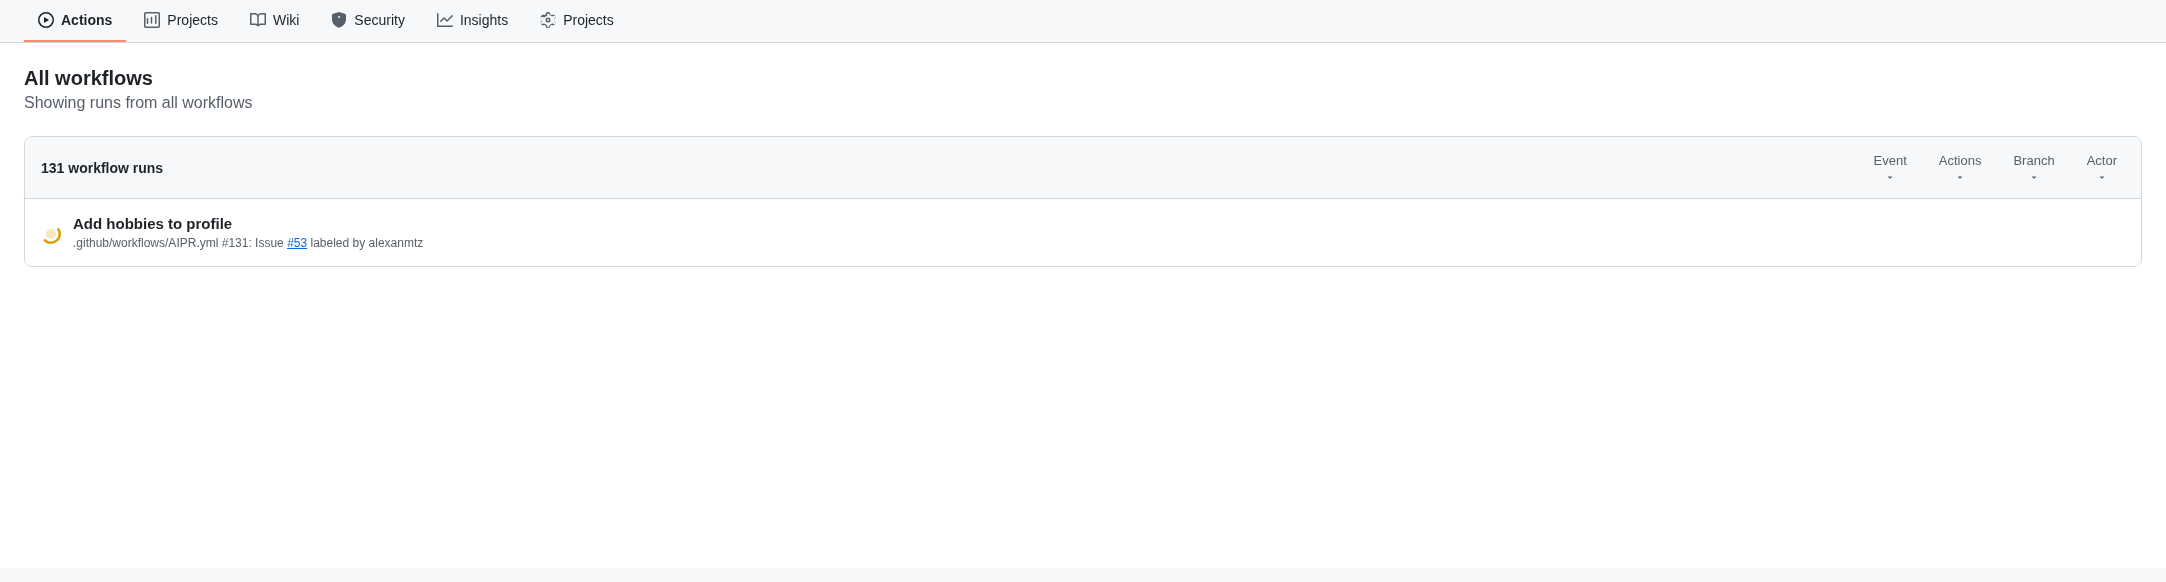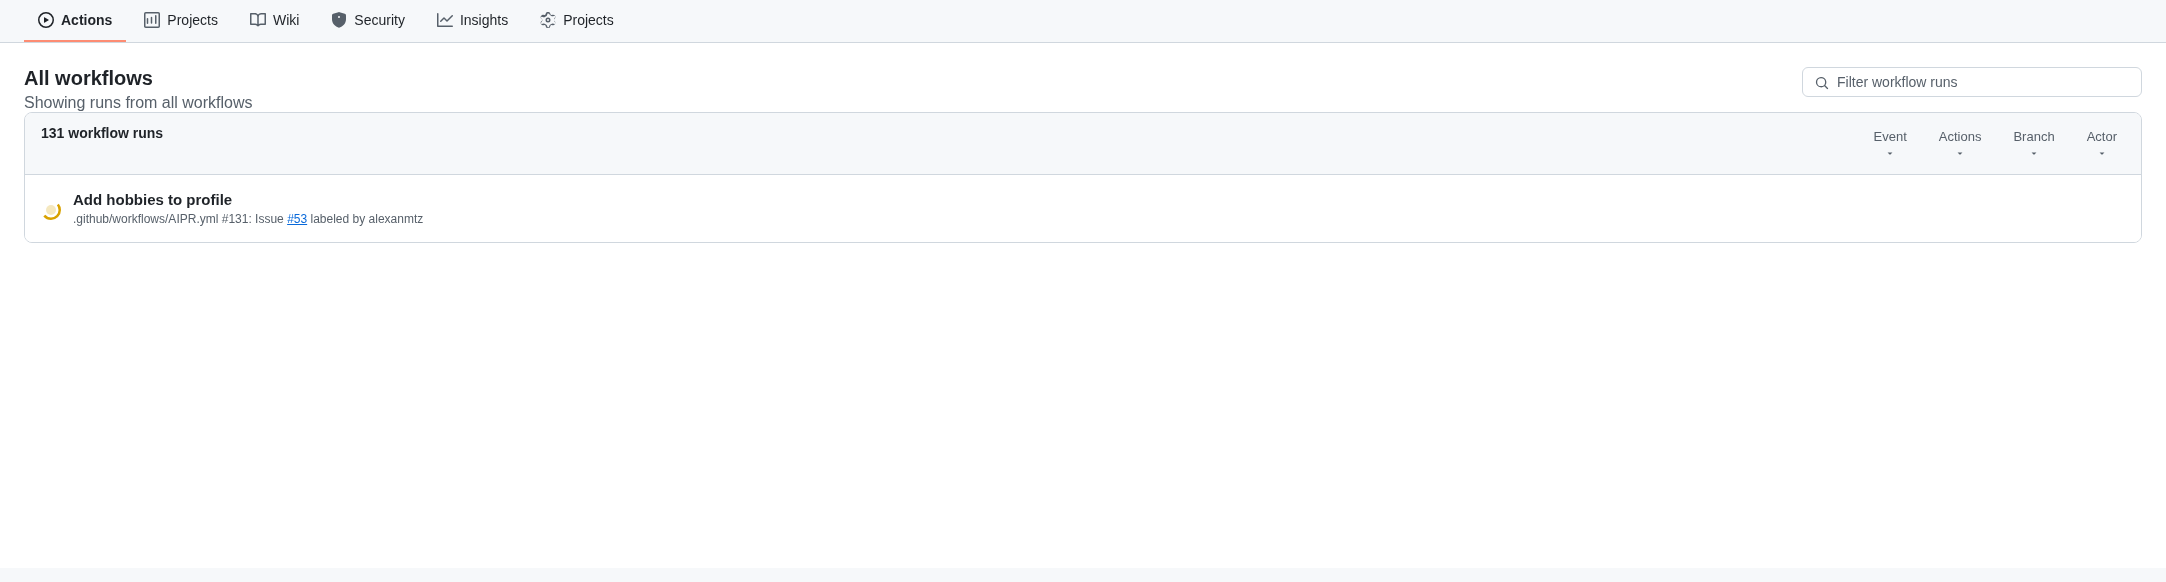--- a/index.html
+++ b/index.html
@@ -52,20 +52,22 @@
       padding: 24px 24px 0 24px;
       background: #ffffff;
       min-height: calc(100vh - 57px);
     }
 
     
     .header-row {
       display: flex;
       align-items: flex-start;
       justify-content: space-between;
+      margin-bottom: 24px;
+      flex-direction: column;
     }
     .header-left h2 {
       font-size: 20px;
       font-weight: 600;
       color: #1f2328;
       margin-bottom: 4px;
     }
     .header-left p {
       font-size: 16px;
       color: #57606a;
@@ -93,21 +95,21 @@
     }
 
     
     .workflow-table {
       border: 1px solid #d0d7de;
       border-radius: 8px;
       overflow: hidden;
     }
     .table-header {
       display: flex;
-      align-items: flex-start;
+      align-items: center;
       justify-content: space-between;
       padding: 12px 16px;
       background: #f6f8fa;
       border-bottom: 1px solid #d0d7de;
     }
     .table-header-left {
       font-size: 14px;
       font-weight: 600;
       color: #1f2328;
     }
@@ -259,28 +261,20 @@
     <span>Projects</span>
   </a>
 </nav>
 
 <div class="main-content">
 
   <div class="header-row">
     <div class="header-left">
       <h2>All workflows</h2>
       <p>Showing runs from all workflows</p>
-    </div>
-    <div class="search-box">
-      <span>
-        <svg width="14" height="14" viewBox="0 0 16 16" fill="#57606a">
-          <path d="M10.68 11.74a6 6 0 0 1-7.922-8.982 6 6 0 0 1 8.982 7.922l3.04 3.04a.749.749 0 0 1-.326 1.275.749.749 0 0 1-.734-.215ZM11.5 7a4.499 4.499 0 1 0-8.997 0A4.499 4.499 0 0 0 11.5 7Z"></path>
-        </svg>
-      </span>
-      <input type="text" placeholder="Filter workflow runs" style="">
     </div>
   </div>
 
   <div class="workflow-table">
 
     <div class="table-header">
       <span class="table-header-left">131 workflow runs</span>
       <div class="table-header-right">
         <button class="filter-btn">
           <span>Event</span>

